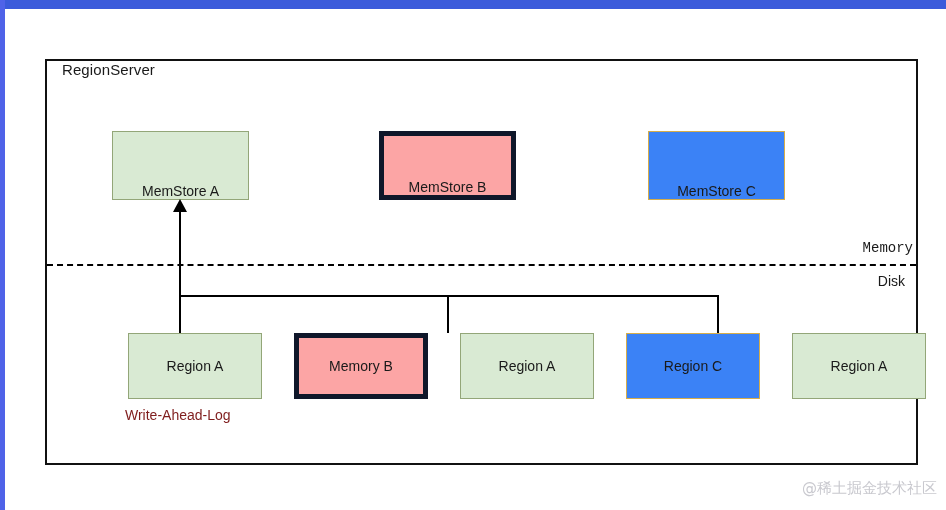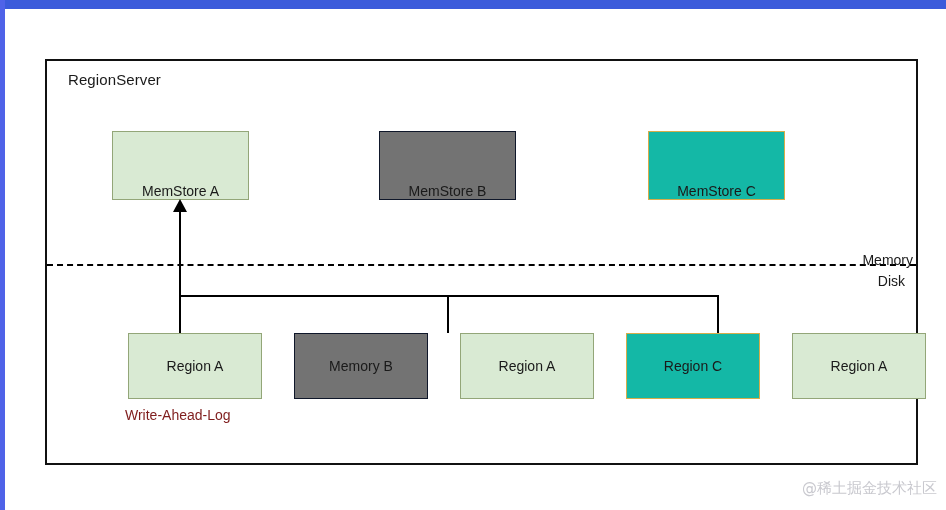--- a/index.html
+++ b/index.html
@@ -34,59 +34,58 @@
   #regionserver-box {
     position: absolute;
     left: 45px; top: 59px;
     width: 873px; height: 406px;
     border: 2px solid #111111;
     box-sizing: border-box;
     background: #ffffff;
   }
   #regionserver-title {
     position: absolute;
-    left: 62px; top: 71px;
+    left: 62px; top: 61px;
     font-size: 15px;
     color: #1a1a1a;
     letter-spacing: .1px;
     white-space: nowrap;
-    margin-left: 6px;
   }
 
   
   #divider-line {
     position: absolute;
     left: 47px; top: 264px;
     width: 869px; height: 0;
     border-top: 2px dashed #000000;
   }
   .divider-label {
     position: absolute;
     font-size: 14px;
     color: #1a1a1a;
     white-space: nowrap;
     text-align: right;
   }
-  #memory-label { right: 33px; top: 252px; }
+  #memory-label { right: 33px; top: 240px; font-family: Liberation Mono, monospace; }
   #disk-label   { right: 41px; top: 273px; }
 
   
   .dbox {
     position: absolute;
     box-sizing: border-box;
     display: flex;
     align-items: flex-end;
     justify-content: center;
     font-size: 14px;
     color: #1a1a1a;
     white-space: nowrap;
   }
   .fill-green  { background: #d9ead3; border: 1px solid #93a678; }
-  .fill-blue   { background: #737373; border: 1px solid #0f172a; }
-  .fill-yellow { background: #14b8a6; border: 1px solid #d6ad4a; }
+  .fill-blue   { background: #fca5a5; border: 5px solid #0f172a; }
+  .fill-yellow { background: #3b82f6; border: 1px solid #d6ad4a; }
 
   
   #memstore-a { left: 112px; top: 131px; width: 137px; height: 69px; }
   #memstore-b { left: 379px; top: 131px; width: 137px; height: 69px; }
   #memstore-c { left: 648px; top: 131px; width: 137px; height: 69px; }
 
   
   #wal-strip {
     position: absolute;
     left: 128px; top: 333px;

